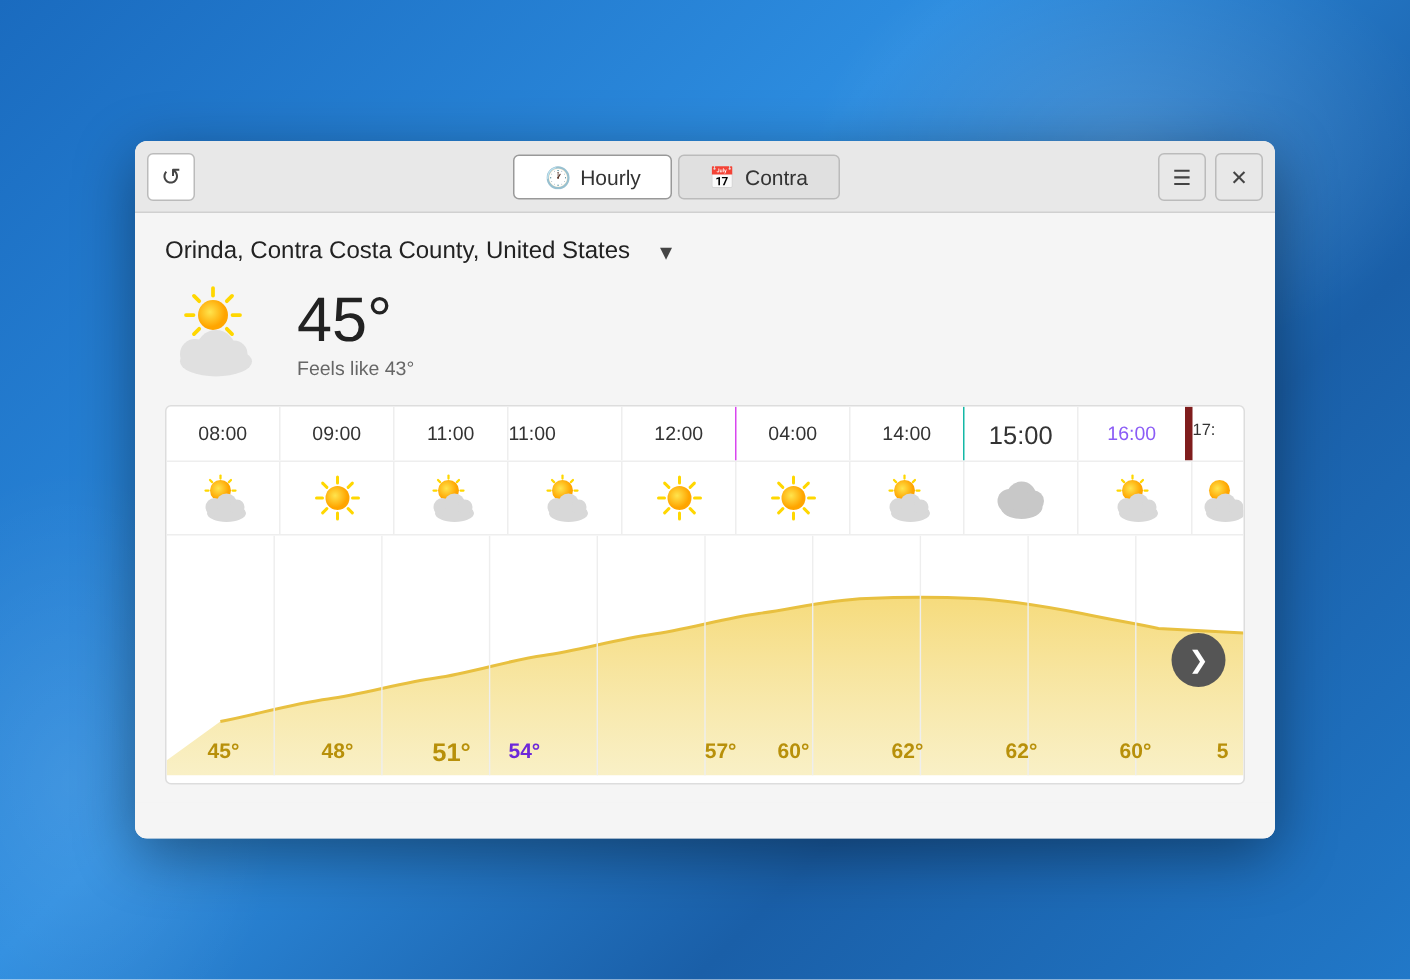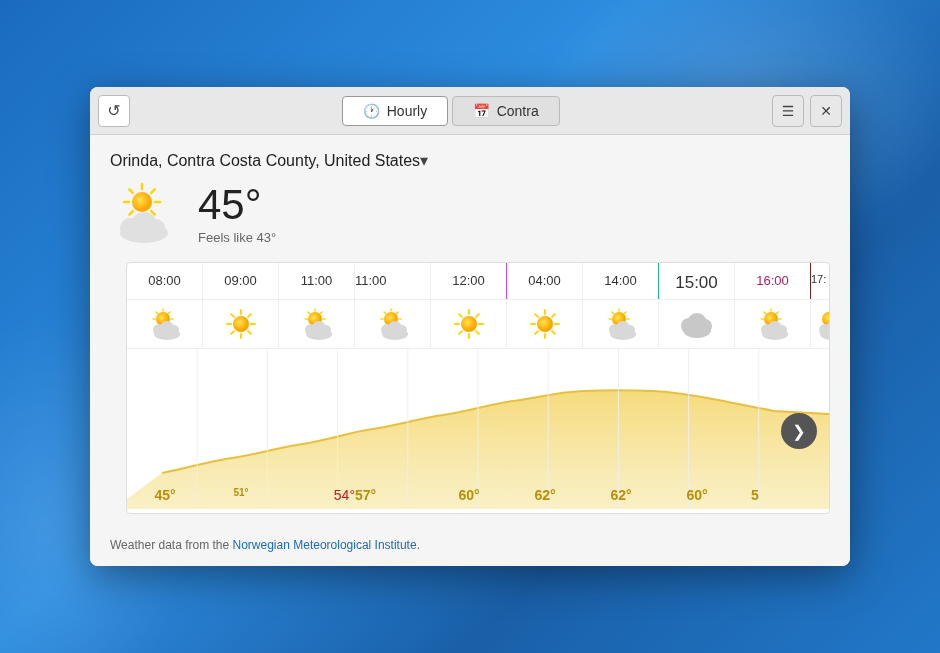--- a/index.html
+++ b/index.html
@@ -111,21 +111,21 @@
 
     
     .content {
       background: #f5f5f5;
       padding: 16px 20px 12px;
     }
 
     .location-row {
       display: flex;
       align-items: center;
-      gap: 0;
+      gap: 20px;
       margin-bottom: 8px;
     }
 
     .weather-main {
       display: flex;
       align-items: center;
       gap: 16px;
     }
 
     
@@ -167,21 +167,20 @@
     }
 
     
     .hourly-section {
       background: #fff;
       border: 1px solid #ddd;
       border-radius: 4px;
       margin-top: 12px;
       overflow: hidden;
       position: relative;
-      margin-left: 16px;
     }
 
     .nav-btn {
       position: absolute;
       right: 12px;
       top: 50%;
       transform: translateY(-50%);
       width: 36px;
       height: 36px;
       background: #555;
@@ -293,21 +292,21 @@
 
       <div style="display:flex; border-bottom:1px solid #eee; overflow:hidden;">
         <div style="min-width:76px; text-align:center; padding:10px 0 6px; font-size:13px; color:#333; border-right:1px solid #eee;">08:00</div>
         <div style="min-width:76px; text-align:center; padding:10px 0 6px; font-size:13px; color:#333; border-right:1px solid #eee;">09:00</div>
         <div style="min-width:76px; text-align:center; padding:10px 0 6px; font-size:13px; color:#333; border-right:1px solid #eee;">11:00</div>
         <div style="min-width:76px; padding:10px 0 6px; font-size:13px; color:#333; border-right:1px solid #eee;">11:00</div>
         <div style="min-width:76px; text-align:center; padding:10px 0 6px; font-size:13px; color:#333; border-right:1px solid #d946ef;">12:00</div>
         <div style="min-width:76px; text-align:center; padding:10px 0 6px; font-size:13px; color:#333; border-right:1px solid #eee;">04:00</div>
         <div style="min-width:76px; text-align:center; padding:10px 0 6px; font-size:13px; color:#333; border-right:1px solid #14b8a6;">14:00</div>
         <div style="min-width:76px; text-align:center; padding:10px 0 6px; font-size:17px; color:#333; border-right:1px solid #eee;">15:00</div>
-        <div style="min-width:76px; text-align:center; padding:10px 0 6px; font-size:13px; color:#be185d; border-right:1px solid #7f1d1d;">16:00</div>
+        <div style="min-width:76px; text-align:center; padding:10px 0 6px; font-size:13px; color:#8b5cf6; border-right:5px solid #7f1d1d;">16:00</div>
         <div style="min-width:40px; text-align:left; padding:10px 0 6px; font-size:11px; color:#333; overflow:hidden;">17:</div>
       </div>
 
       <div style="display:flex; border-bottom:1px solid #eee; overflow:hidden;">
 
         <div style="min-width:76px; display:flex; justify-content:center; align-items:center; height:48px; border-right:1px solid #eee;">
           <svg width="36" height="36" viewBox="0 0 36 36">
             <defs>
                 <radialGradient id="sg0" cx="40%" cy="40%">
                   <stop offset="0%" stop-color="#FFE44D"></stop>
@@ -536,32 +535,29 @@
           <line x1="608" y1="0" x2="608" y2="160" stroke="#eee" stroke-width="1"></line>
           <line x1="684" y1="0" x2="684" y2="160" stroke="#eee" stroke-width="1"></line>
         </svg>
 
         
         <button class="nav-btn" style="top:50%;">❯</button>
 
         
         <div style="display:flex; overflow:hidden; position:absolute; bottom:0; left:0; right:0;">
           <div style="min-width:76px; text-align:center; padding:8px 0 10px; font-size:14px; color:#b8900a; font-weight:600; position:relative; z-index:3;">45°</div>
-          <div style="min-width:76px; text-align:center; padding:8px 0 10px; font-size:10px; color:#b8900a; font-weight:600; position:relative; z-index:3;">51°</div>
-          <div style="min-width:76px; text-align:right; padding:8px 0 10px; font-size:14px; color:#b91c1c; font-weight:400; position:relative; z-index:3;">54°</div>
-          <div style="min-width:76px; text-align:left; padding:8px 0 10px; font-size:14px; color:#b8900a; font-weight:600; position:relative; z-index:3;">57°</div>
+          <div style="min-width:76px; text-align:center; padding:8px 0 10px; font-size:14px; color:#b8900a; font-weight:600; position:relative; z-index:3;">48°</div>
+          <div style="min-width:76px; text-align:center; padding:8px 0 10px; font-size:17px; color:#b8900a; font-weight:600; position:relative; z-index:3;">51°</div>
+          <div style="min-width:76px; text-align:left; padding:8px 0 10px; font-size:14px; color:#6d28d9; font-weight:700; position:relative; z-index:3;">54°</div>
+          <div style="min-width:76px; text-align:right; padding:8px 0 10px; font-size:14px; color:#b8900a; font-weight:600; position:relative; z-index:3;">57°</div>
           <div style="min-width:76px; text-align:center; padding:8px 0 10px; font-size:14px; color:#b8900a; font-weight:600; position:relative; z-index:3;">60°</div>
           <div style="min-width:76px; text-align:center; padding:8px 0 10px; font-size:14px; color:#b8900a; font-weight:600; position:relative; z-index:3;">62°</div>
           <div style="min-width:76px; text-align:center; padding:8px 0 10px; font-size:14px; color:#b8900a; font-weight:600; position:relative; z-index:3;">62°</div>
           <div style="min-width:76px; text-align:center; padding:8px 0 10px; font-size:14px; color:#b8900a; font-weight:600; position:relative; z-index:3;">60°</div>
           <div style="min-width:40px; text-align:center; padding:8px 0 10px; font-size:14px; color:#b8900a; font-weight:600; position:relative; z-index:3; overflow:hidden;">5</div>
         </div>
       </div>
     </div>
   </div>
 
   <div class="footer">
-    <div class="attribution">
-      <span>Weather data from the </span>
-      <a href="#">Norwegian Meteorological Institute</a>.
-    </div>
   </div>
 </div>
 
 </body></html>

